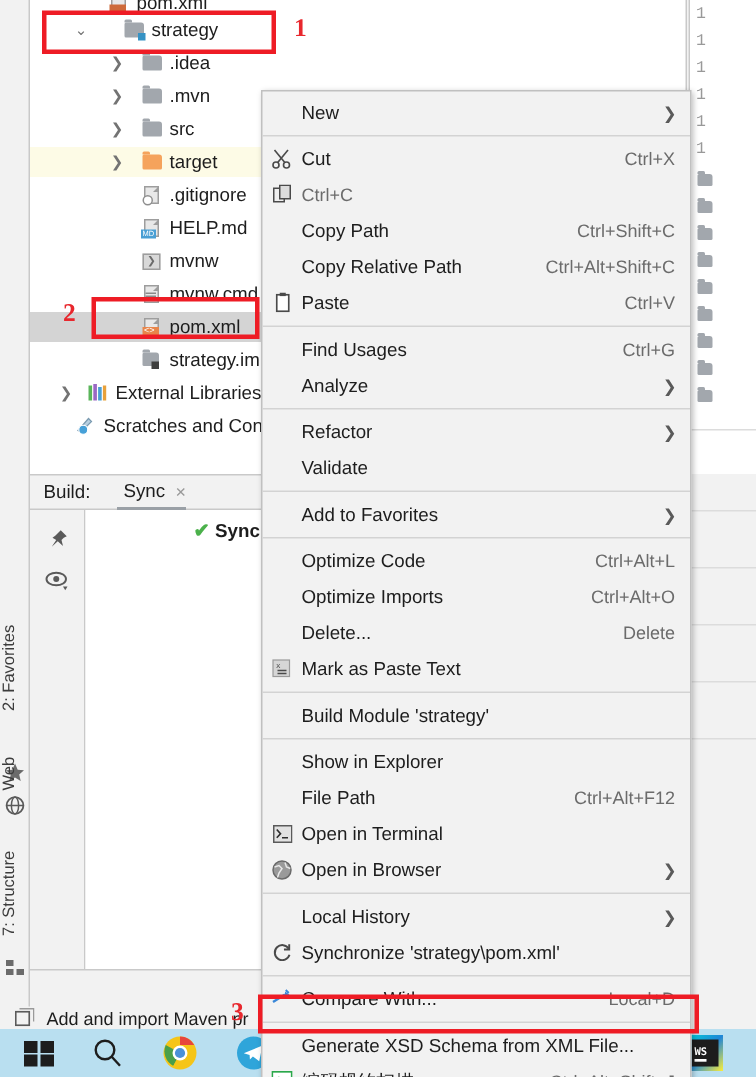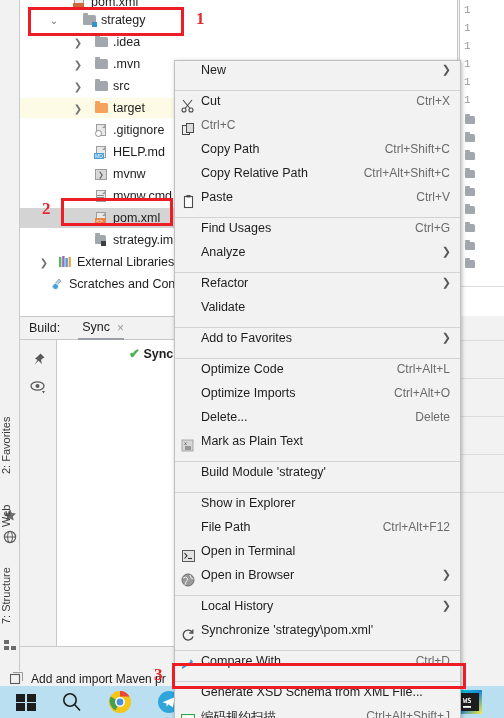--- a/index.html
+++ b/index.html
@@ -129,21 +129,21 @@
 
   
   #ctx {
     position:absolute; left:174px; top:60px; width:287px;
     background:#f2f2f2; border:1px solid #c0c0c0;
     box-shadow: 1px 1px 4px rgba(0,0,0,0.28);
     padding:2px 0;
     z-index:40;
   }
   .mi {
-    position:relative; height:24px; display:flex; align-items:flex-start;
+    position:relative; height:24px; display:flex; align-items:center;
     padding-left:0px; font-size:12.5px; color:#1d1d1d; white-space:nowrap;
   }
   .mi .micon { width:26px; height:24px; flex:none; position:relative; }
   .mi .mlabel { flex:1; }
   .mi .macc { color:#6b6b6b; font-size:12px; margin-right:10px;}
   .mi .marrow { color:#5a5a5a; font-size:11px; margin-right:9px;}
   .msep { height:1px; background:#d3d3d3; margin:3px 0;}
 
   
   .redbox { position:absolute; border:3px solid #ee1c25; z-index:60; pointer-events:none;}
@@ -538,21 +538,21 @@
 
   <div class="mi">
     <span class="micon">
       <svg width="14" height="14" viewBox="0 0 14 14" style="position:absolute;left:6px;top:5px;">
           <rect x="1" y="1" width="11" height="11" fill="#d6d6d6" stroke="#9a9a9a" stroke-width="0.8"></rect>
           <text x="3" y="6" font-size="5" fill="#4a4a4a" font-family="monospace">x</text>
           <line x1="4" y1="8" x2="10" y2="8" stroke="#4a4a4a" stroke-width="0.9"></line>
           <line x1="4" y1="10" x2="10" y2="10" stroke="#4a4a4a" stroke-width="0.9"></line>
         </svg>
     </span>
-    <span class="mlabel">Mark as Plain Text</span>
+    <span class="mlabel">Mark as Paste Text</span>
   </div>
   <div class="msep"></div>
 
   <div class="mi">
     <span class="micon"></span>
     <span class="mlabel">Build Module 'strategy'</span>
   </div>
   <div class="msep"></div>
 
   <div class="mi">
@@ -610,21 +610,21 @@
 
   <div class="mi">
     <span class="micon">
       <svg width="14" height="14" viewBox="0 0 14 14" style="position:absolute;left:6px;top:5px;">
           <line x1="1" y1="9" x2="9" y2="4" stroke="#3a88d8" stroke-width="1.6"></line>
           <path d="M9 2 L12 4 L9 6 Z" fill="#3a88d8"></path>
           <line x1="9.5" y1="1" x2="11.5" y2="3" stroke="#3a88d8" stroke-width="1.3"></line>
         </svg>
     </span>
     <span class="mlabel">Compare With...</span>
-    <span class="macc">Ctrl+D</span>
+    <span class="macc">Local+D</span>
   </div>
   <div class="msep"></div>
 
   <div class="mi">
     <span class="micon"></span>
     <span class="mlabel">Generate XSD Schema from XML File...</span>
   </div>
 
   <div class="mi">
     <span class="micon">

